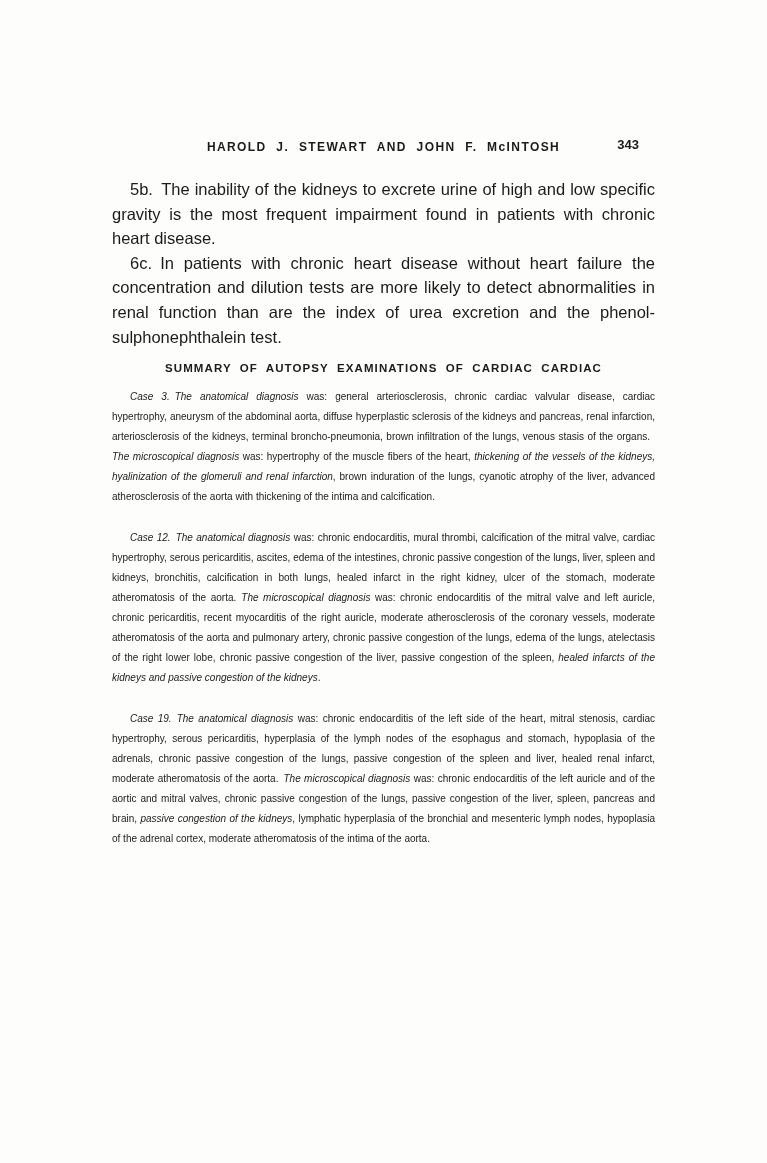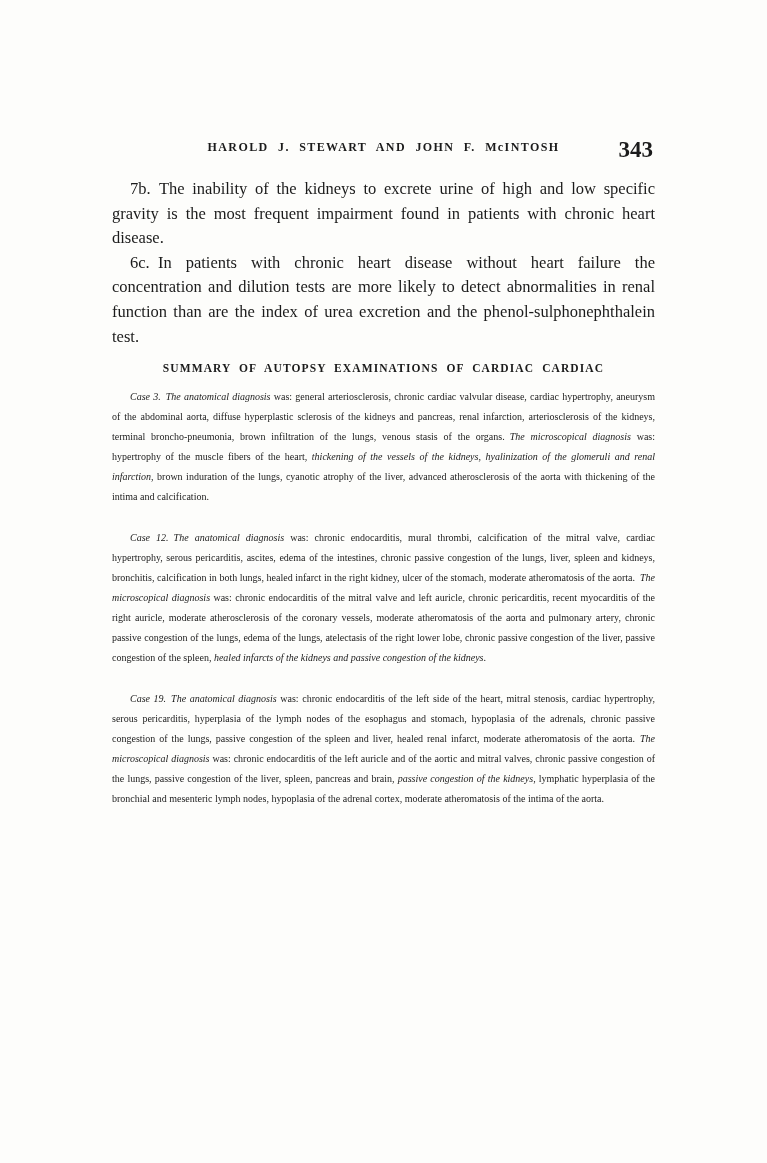--- a/index.html
+++ b/index.html
@@ -1,21 +1,21 @@
 <!DOCTYPE html>
 <html lang="en"><head>
 <meta charset="utf-8">
 <style>
   html, body { margin: 0; padding: 0; }
   .page {
     position: relative;
     width: 767px;
     height: 1163px;
     background: #fdfdfb;
-    font-family: Liberation Serif, serif;
+    font-family: Liberation Sans, sans-serif;
     color: #1b1b1b;
     overflow: hidden;
   }
   .content {
     position: absolute;
     left: 112px;
     top: 140px;
     width: 543px;
   }
   .running-head {
@@ -23,23 +23,23 @@
     height: 20px;
     text-align: center;
     font-size: 12px;
     font-weight: bold;
     letter-spacing: 1.4px;
     word-spacing: 5px;
     white-space: nowrap;
   }
   .rh-page {
     position: absolute;
-    right: 2px;
+    right: 16px;
     top: -3px;
-    font-size: 23px;
+    font-size: 13px;
     font-weight: bold;
     letter-spacing: 0;
     word-spacing: 0;
   }
   .main-para {
     margin: 0;
     font-size: 16.5px;
     line-height: 24.6px;
     text-align: justify;
     text-indent: 18px;
@@ -71,21 +71,21 @@
 <body>
 
 <div class="page">
   <div class="content">
 
     <div class="running-head">
       <span class="rh-title">HAROLD J. STEWART AND JOHN F. McINTOSH</span>
       <span class="rh-page">343</span>
     </div>
 
-    <p class="main-para first">7b. The inability of the kidneys to excrete urine of high and low specific gravity is the most frequent impairment found in patients with chronic heart disease.</p>
+    <p class="main-para first">5b. The inability of the kidneys to excrete urine of high and low specific gravity is the most frequent impairment found in patients with chronic heart disease.</p>
 
     <p class="main-para">6c. In patients with chronic heart disease without heart failure the concentration and dilution tests are more likely to detect abnormalities in renal function than are the index of urea excretion and the phenol-sulphonephthalein test.</p>
 
     <h2 class="section-heading">SUMMARY OF AUTOPSY EXAMINATIONS OF CARDIAC CARDIAC</h2>
 
     <p class="case-para"><span class="it">Case 3.</span><span class="rm"> </span><span class="it">The anatomical diagnosis</span><span class="rm"> was: general arteriosclerosis, chronic cardiac valvular disease, cardiac hypertrophy, aneurysm of the abdominal aorta, diffuse hyperplastic sclerosis of the kidneys and pancreas, renal infarction, arteriosclerosis of the kidneys, terminal broncho-pneumonia, brown infiltration of the lungs, venous stasis of the organs. </span><span class="it">The microscopical diagnosis</span><span class="rm"> was: hypertrophy of the muscle fibers of the heart, </span><span class="it">thickening of the vessels of the kidneys, hyalinization of the glomeruli and renal infarction</span><span class="rm">, brown induration of the lungs, cyanotic atrophy of the liver, advanced atherosclerosis of the aorta with thickening of the intima and calcification.</span></p>
 
     <p class="case-para"><span class="it">Case 12.</span><span class="rm"> </span><span class="it">The anatomical diagnosis</span><span class="rm"> was: chronic endocarditis, mural thrombi, calcification of the mitral valve, cardiac hypertrophy, serous pericarditis, ascites, edema of the intestines, chronic passive congestion of the lungs, liver, spleen and kidneys, bronchitis, calcification in both lungs, healed infarct in the right kidney, ulcer of the stomach, moderate atheromatosis of the aorta. </span><span class="it">The microscopical diagnosis</span><span class="rm"> was: chronic endocarditis of the mitral valve and left auricle, chronic pericarditis, recent myocarditis of the right auricle, moderate atherosclerosis of the coronary vessels, moderate atheromatosis of the aorta and pulmonary artery, chronic passive congestion of the lungs, edema of the lungs, atelectasis of the right lower lobe, chronic passive congestion of the liver, passive congestion of the spleen, </span><span class="it">healed infarcts of the kidneys and passive congestion of the kidneys</span><span class="rm">.</span></p>
 
     <p class="case-para"><span class="it">Case 19.</span><span class="rm"> </span><span class="it">The anatomical diagnosis</span><span class="rm"> was: chronic endocarditis of the left side of the heart, mitral stenosis, cardiac hypertrophy, serous pericarditis, hyperplasia of the lymph nodes of the esophagus and stomach, hypoplasia of the adrenals, chronic passive congestion of the lungs, passive congestion of the spleen and liver, healed renal infarct, moderate atheromatosis of the aorta. </span><span class="it">The microscopical diagnosis</span><span class="rm"> was: chronic endocarditis of the left auricle and of the aortic and mitral valves, chronic passive congestion of the lungs, passive congestion of the liver, spleen, pancreas and brain, </span><span class="it">passive congestion of the kidneys</span><span class="rm">, lymphatic hyperplasia of the bronchial and mesenteric lymph nodes, hypoplasia of the adrenal cortex, moderate atheromatosis of the intima of the aorta.</span></p>

